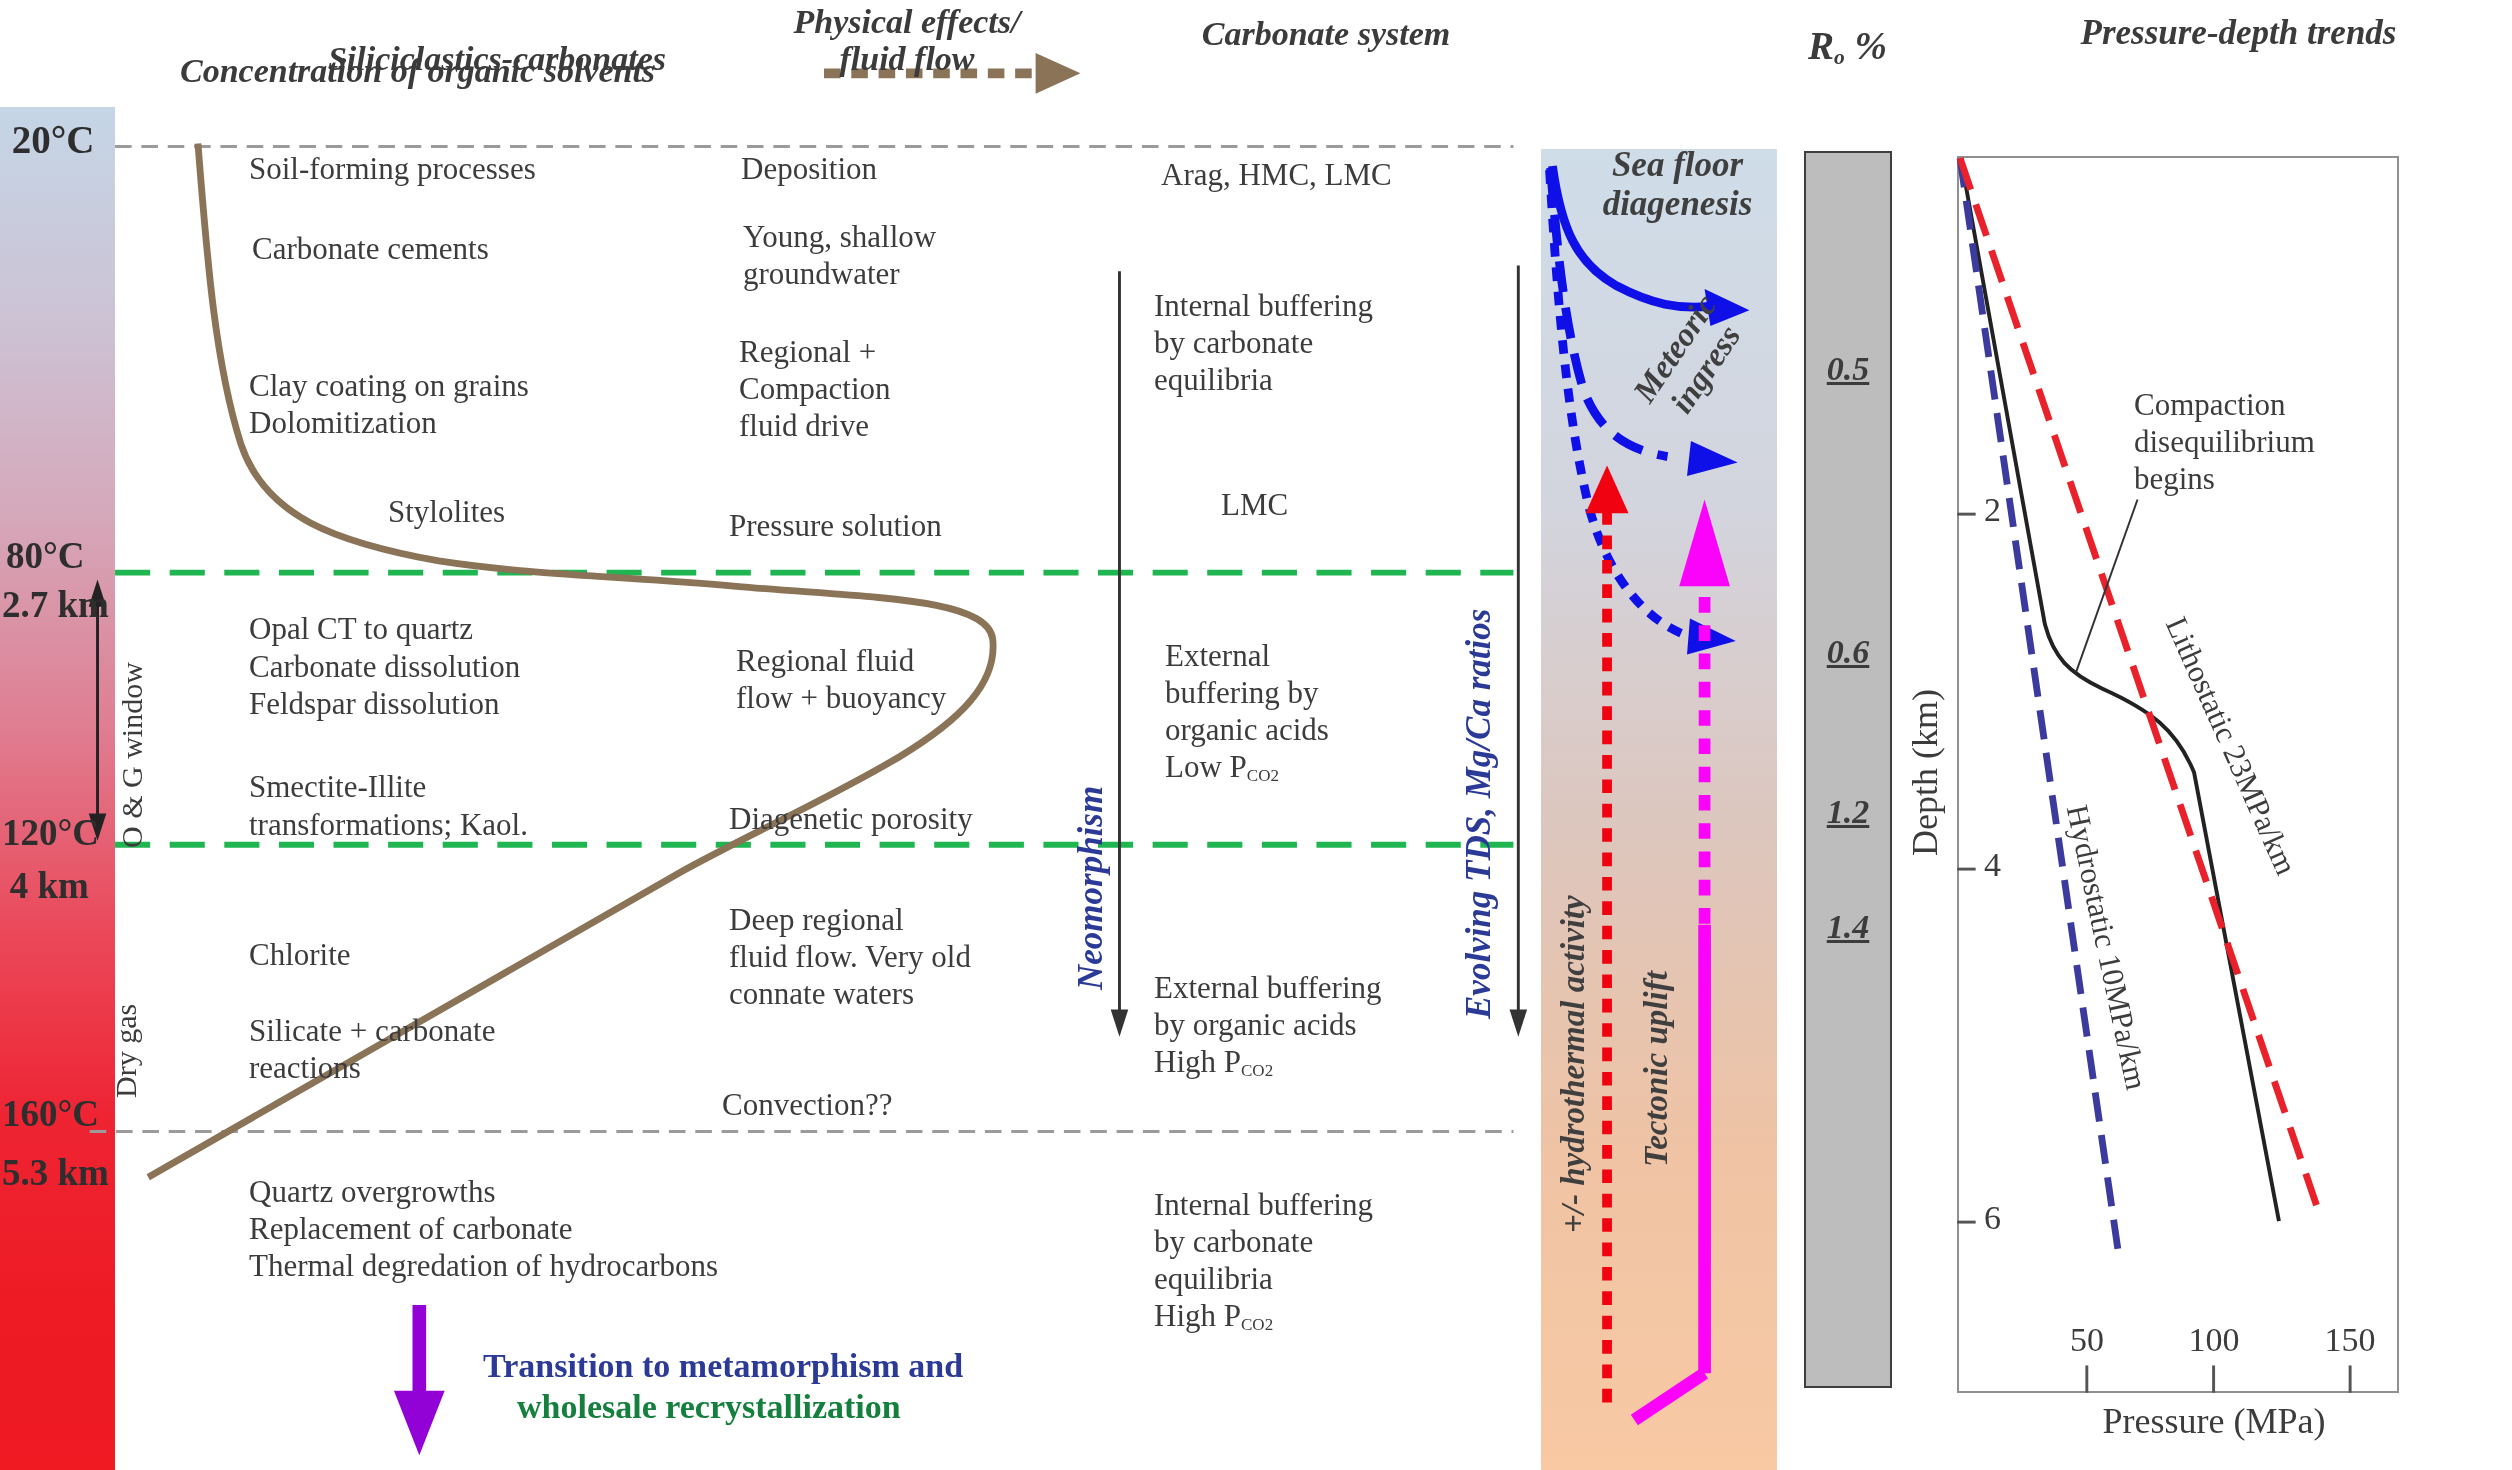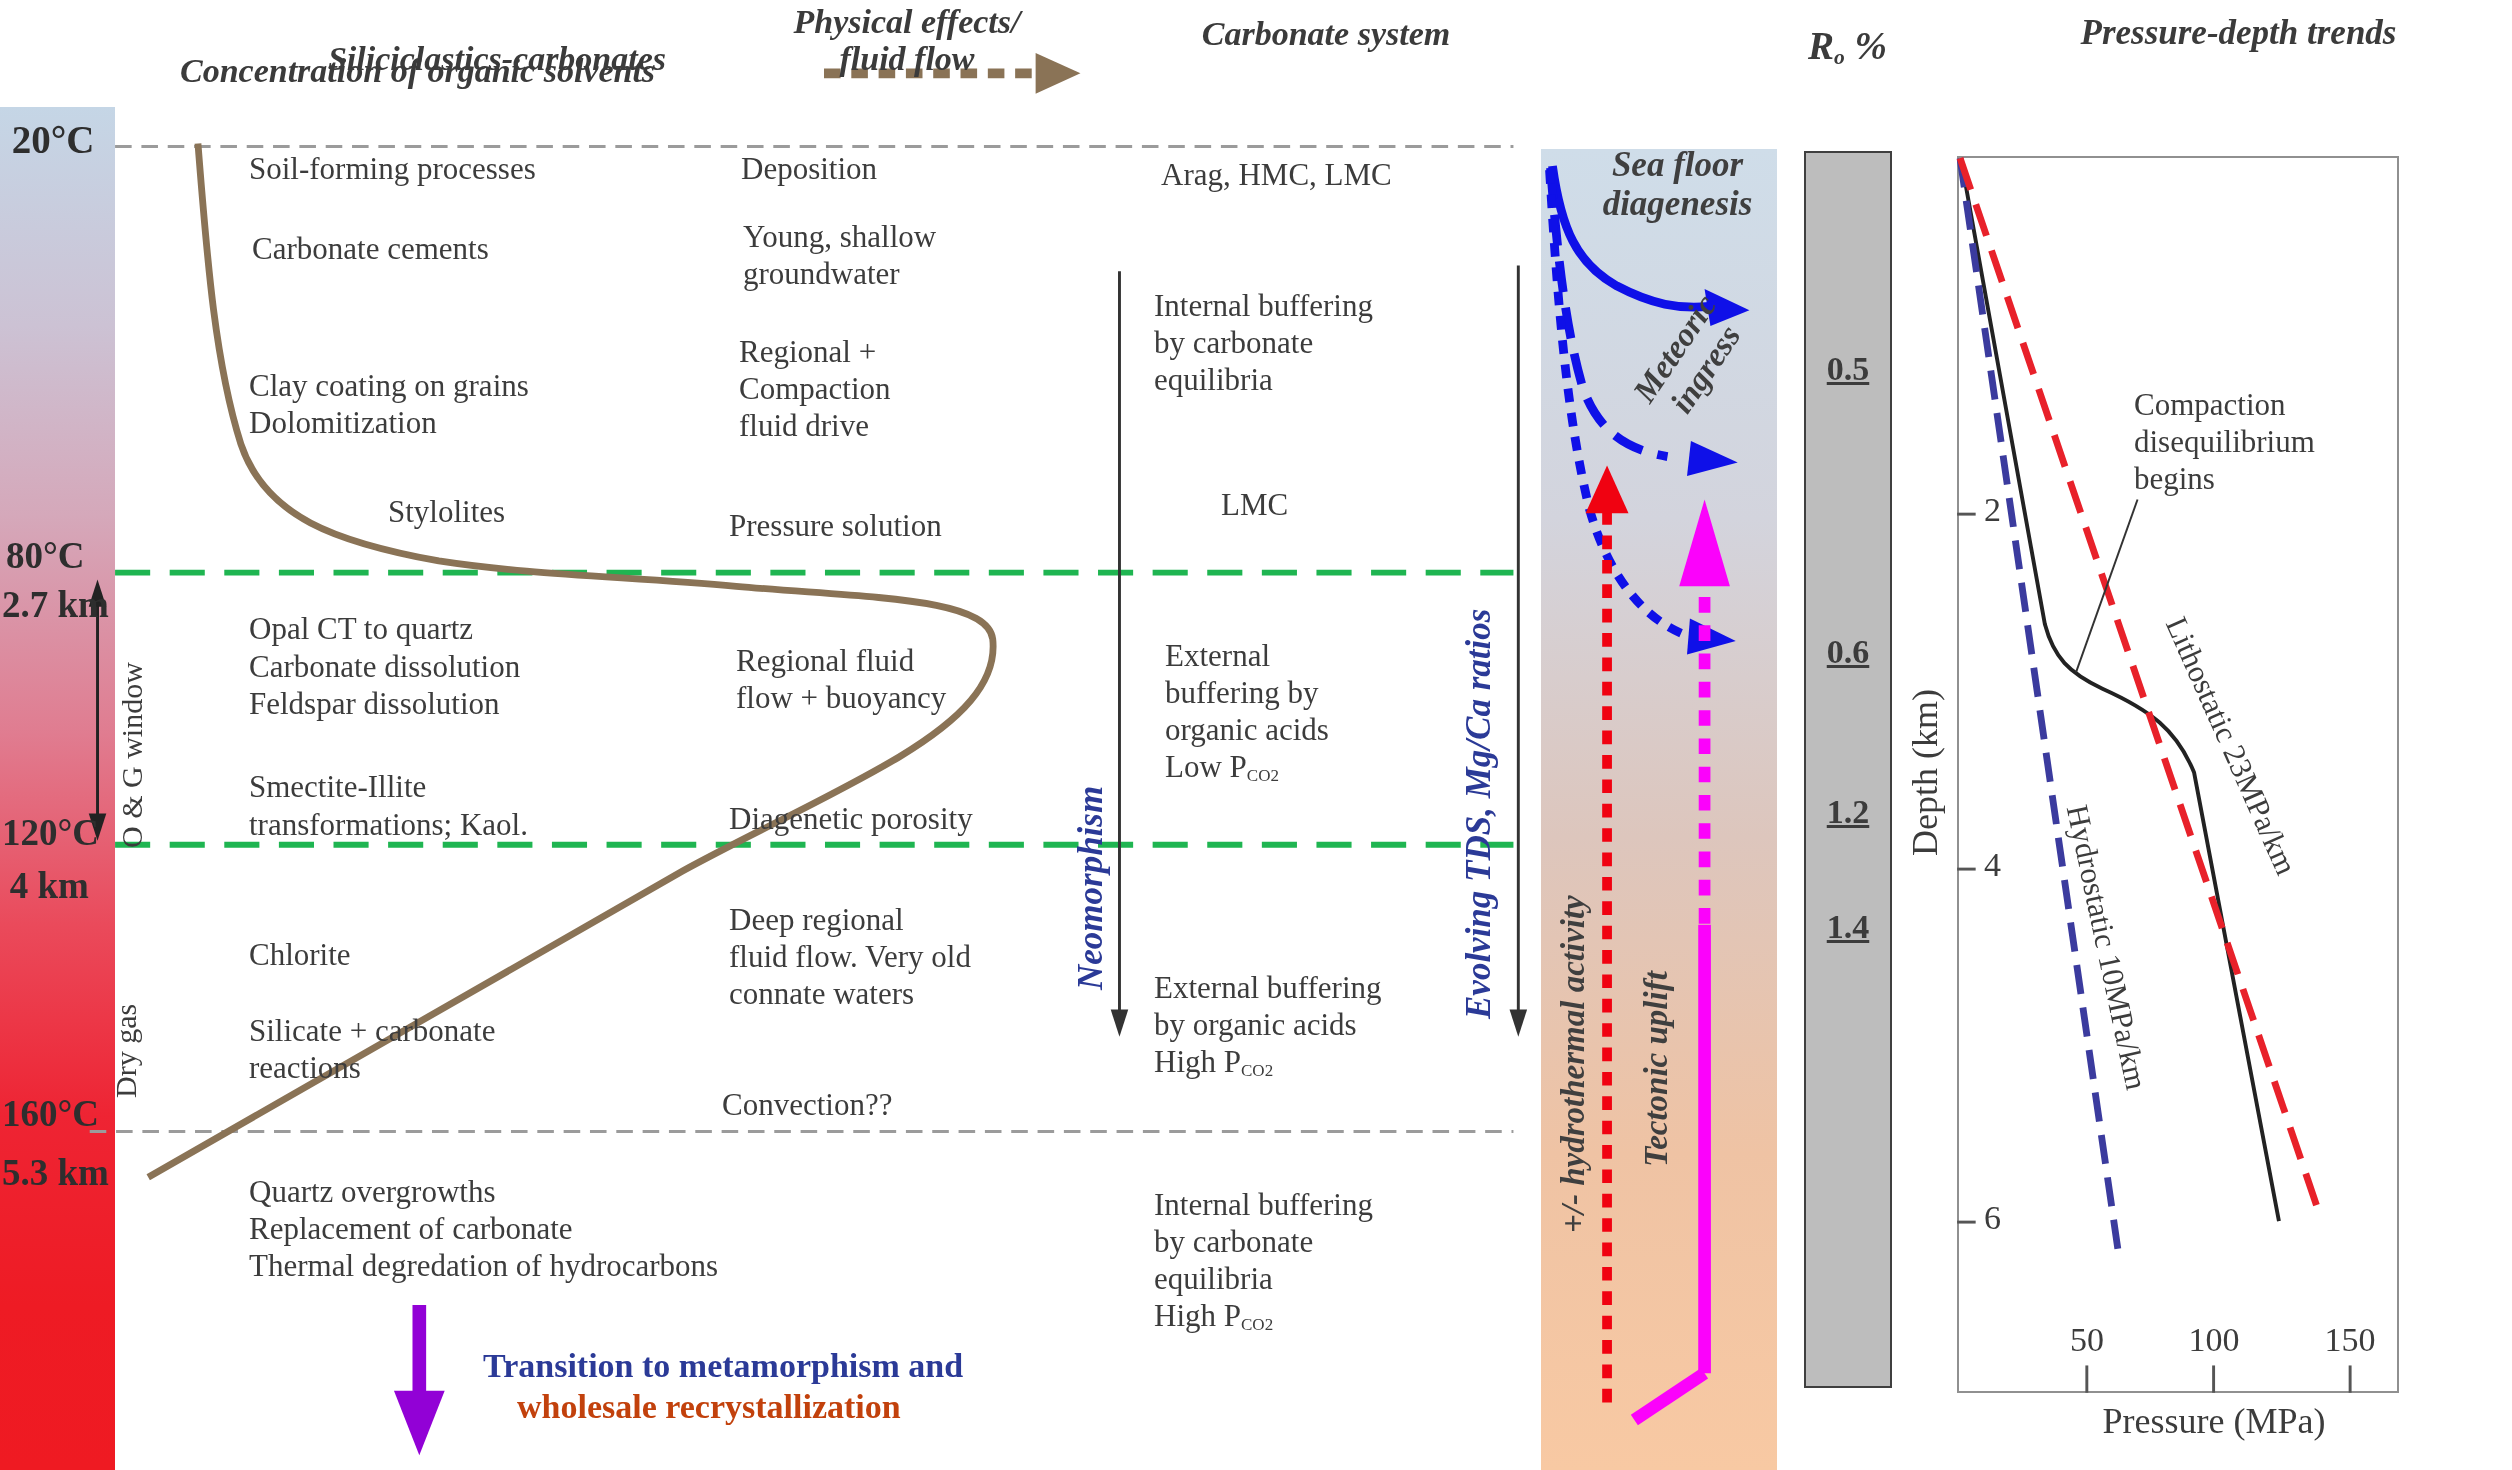--- a/index.html
+++ b/index.html
@@ -5,21 +5,21 @@
   html,body{margin:0;padding:0;background:#ffffff;}
   #stage{position:relative;width:2512px;height:1471px;overflow:hidden;
          font-family:"Liberation Serif","DejaVu Serif",serif;color:#3c3c3c;}
   .abs{position:absolute;}
   .t{position:absolute;white-space:nowrap;font-size:31px;line-height:1.08;color:#3c3c3c;}
   .bi{font-weight:bold;font-style:italic;color:#3b3b3b;}
   .ctr{text-align:center;}
   .vt{position:absolute;writing-mode:vertical-rl;transform:rotate(180deg);white-space:nowrap;}
   .navy{color:#2b3a97;font-weight:bold;font-style:italic;}
   .temp{font-weight:bold;color:#2e2e2e;}
-  .ro-val{font-weight:bold;text-decoration:underline;text-align:center;}
+  .ro-val{font-weight:bold;font-style:italic;text-decoration:underline;text-align:center;}
   svg{position:absolute;left:0;top:0;pointer-events:none;}
   #temp-bar{left:0;top:107px;width:115px;height:1363px;
     background:linear-gradient(180deg,#c5d6e6 0%,#ccc2d4 16%,#d5a8ba 30%,#e07c90 46%,#ea4a5b 60%,#ee2433 74%,#ee1b24 88%,#ef1a22 100%);}
   #env-panel{left:1541px;top:149px;width:236px;height:1321px;
     background:linear-gradient(180deg,#cfdde9 0%,#d3d4dd 28%,#ddc6bd 52%,#efc3a4 76%,#f8c9a3 100%);}
   #ro-bar{left:1804px;top:151px;width:88px;height:1237px;background:#bdbdbd;border:2.9px solid #3f3f3f;box-sizing:border-box;}
   #chart-box{left:1957px;top:156px;width:442px;height:1237px;border:2px solid #909090;box-sizing:border-box;background:#ffffff;}
   .sub{font-size:0.55em;vertical-align:-0.25em;}
 </style>
 </head>
@@ -161,21 +161,21 @@
   <div class="t bi ctr" style="left:1580px;top:146px;width:195px;font-size:35px;color:#3f3f3f;">Sea floor</div>
   <div class="t bi ctr" style="left:1580px;top:185px;width:195px;font-size:35px;color:#3f3f3f;">diagenesis</div>
   <div class="abs" style="left:1588px;top:322px;width:205px;transform:rotate(-56deg);transform-origin:center;">
     <div class="bi ctr" style="font-size:33px;color:#3f3f3f;">Meteoric</div>
     <div class="bi ctr" style="font-size:33px;color:#3f3f3f;">ingress</div>
   </div>
   <div class="vt bi" style="left:1555px;top:541px;height:692px;font-size:33px;color:#3f3f3f;">+/- hydrothermal activity</div>
   <div class="vt bi" style="left:1638px;top:782px;height:385px;font-size:33px;color:#3f3f3f;">Tectonic uplift</div>
 
   <div class="t" style="left:483px;top:1348px;font-size:34px;font-weight:bold;color:#2b3a97;">Transition to metamorphism and</div>
-  <div class="t" style="left:517px;top:1389px;font-size:34px;font-weight:bold;color:#c2410c;">wholesale recrystallization</div>
+  <div class="t" style="left:517px;top:1389px;font-size:34px;font-weight:bold;color:#15803d;">wholesale recrystallization</div>
 
   <div class="t ro-val" style="left:1810px;top:351px;width:76px;font-size:34px;">0.5</div>
   <div class="t ro-val" style="left:1810px;top:634px;width:76px;font-size:34px;">0.6</div>
   <div class="t ro-val" style="left:1810px;top:794px;width:76px;font-size:34px;">1.2</div>
   <div class="t ro-val" style="left:1810px;top:909px;width:76px;font-size:34px;">1.4</div>
 
   <div class="vt" style="left:1904px;top:622px;height:234px;font-size:36px;">Depth (km)</div>
   <div class="t" style="left:1984px;top:492px;font-size:34px;">2</div>
   <div class="t" style="left:1984px;top:847px;font-size:34px;">4</div>
   <div class="t" style="left:1984px;top:1200px;font-size:34px;">6</div>

